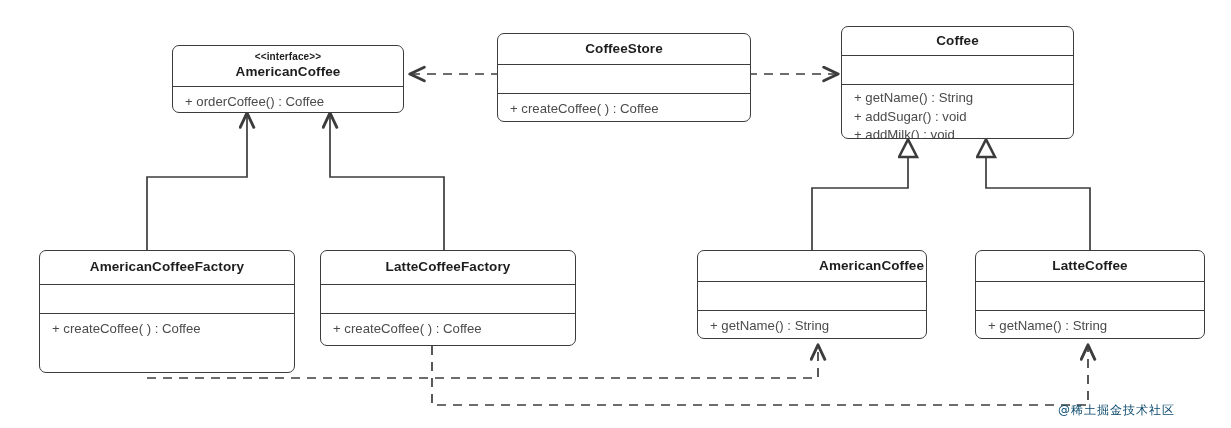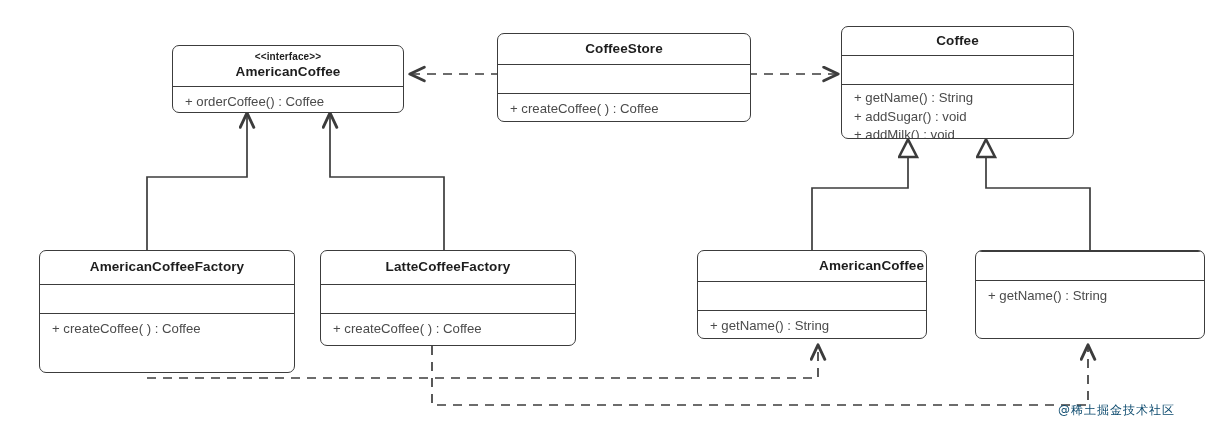--- a/index.html
+++ b/index.html
@@ -195,20 +195,23 @@
     </div>
     <div class="uml-sep"></div>
     <div class="uml-attrs" style="height:25px;"></div>
     <div class="uml-sep"></div>
     <div class="uml-methods">
       <div class="m">+ getName() : String</div>
     </div>
   </div>
 
   <div class="uml-box" style="left:975px; top:250px; width:230px; height:89px;">
+    <div class="uml-title" style="height:30px;">
+      <span>LatteCoffee</span>
+    </div>
     <div class="uml-sep"></div>
     <div class="uml-attrs" style="height:25px;"></div>
     <div class="uml-sep"></div>
     <div class="uml-methods">
       <div class="m">+ getName() : String</div>
     </div>
   </div>
 
   <div class="watermark" style="left:1058px; top:402px;">@稀土掘金技术社区</div>
 

